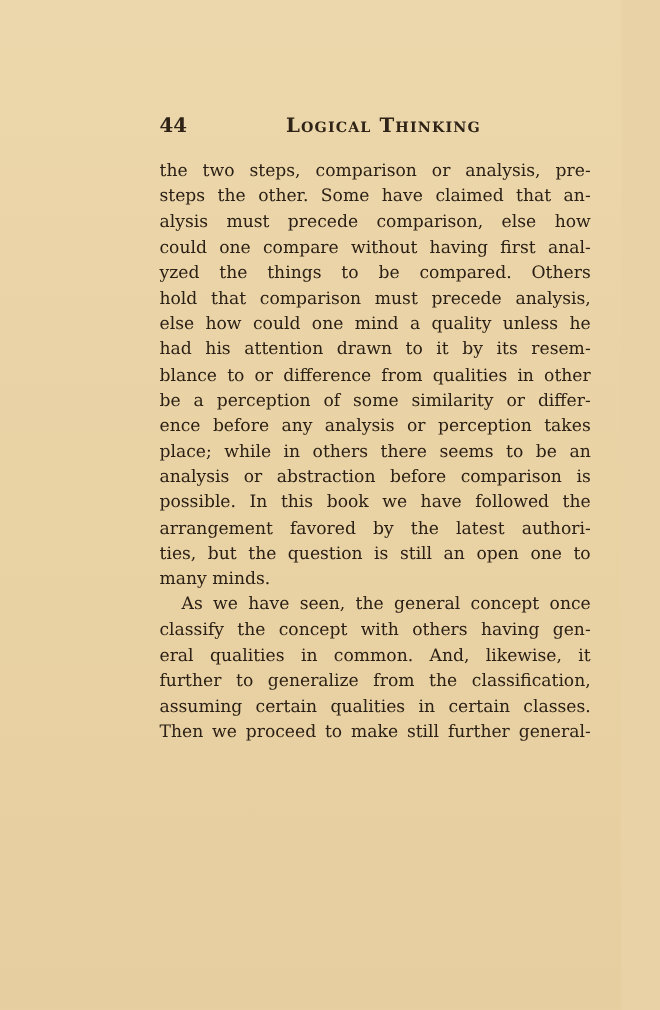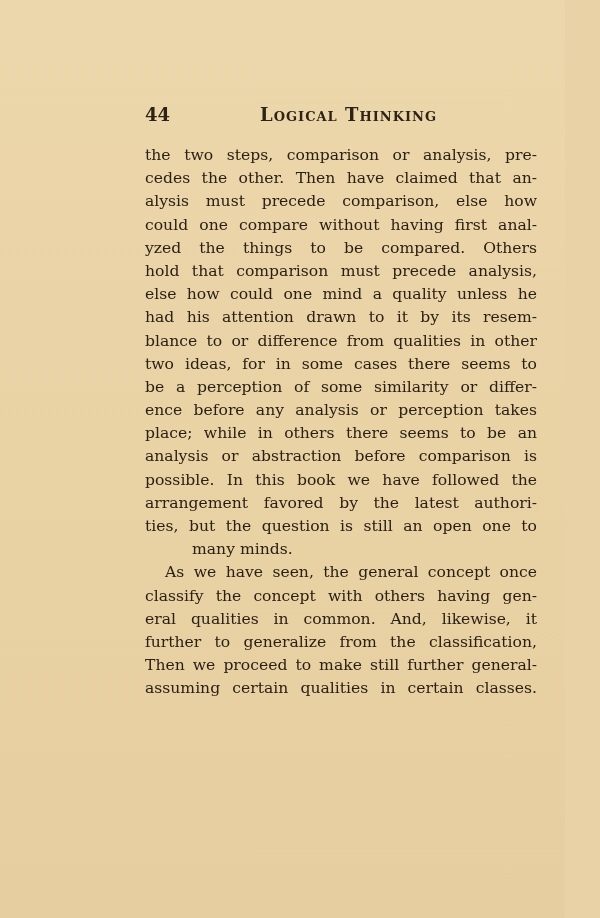--- a/index.html
+++ b/index.html
@@ -58,58 +58,56 @@
   }
   .line {
     display: block;
     white-space: nowrap;
     text-align: justify;
     text-align-last: justify;
     height: 23.2px;
   }
   .line.last {
     text-align-last: left;
-    margin-left: 47px;
   }
   .line.indent {
     padding-left: 20px;
   }
 </style>
 </head>
 <body>
 
 <div class="page">
   <div class="header">
     <span class="page-number">44</span>
     <span class="running-head">Logical Thinking</span>
   </div>
 
   <div class="body-text">
     <div>
       <span class="line">the two steps, comparison or analysis, pre-</span>
-      <span class="line">cedes the other. Then have claimed that an-</span>
+      <span class="line">steps the other. Some have claimed that an-</span>
       <span class="line">alysis must precede comparison, else how</span>
       <span class="line">could one compare without having first anal-</span>
       <span class="line">yzed the things to be compared. Others</span>
       <span class="line">hold that comparison must precede analysis,</span>
       <span class="line">else how could one mind a quality unless he</span>
       <span class="line">had his attention drawn to it by its resem-</span>
       <span class="line">blance to or difference from qualities in other</span>
-      <span class="line">two ideas, for in some cases there seems to</span>
       <span class="line">be a perception of some similarity or differ-</span>
       <span class="line">ence before any analysis or perception takes</span>
       <span class="line">place; while in others there seems to be an</span>
       <span class="line">analysis or abstraction before comparison is</span>
       <span class="line">possible. In this book we have followed the</span>
       <span class="line">arrangement favored by the latest authori-</span>
       <span class="line">ties, but the question is still an open one to</span>
       <span class="line last">many minds.</span>
     </div>
     <div>
       <span class="line indent">As we have seen, the general concept once</span>
       <span class="line">classify the concept with others having gen-</span>
       <span class="line">eral qualities in common. And, likewise, it</span>
       <span class="line">further to generalize from the classification,</span>
+      <span class="line">assuming certain qualities in certain classes.</span>
       <span class="line">Then we proceed to make still further general-</span>
-      <span class="line">assuming certain qualities in certain classes.</span>
     </div>
   </div>
 </div>
 
 </body></html>

